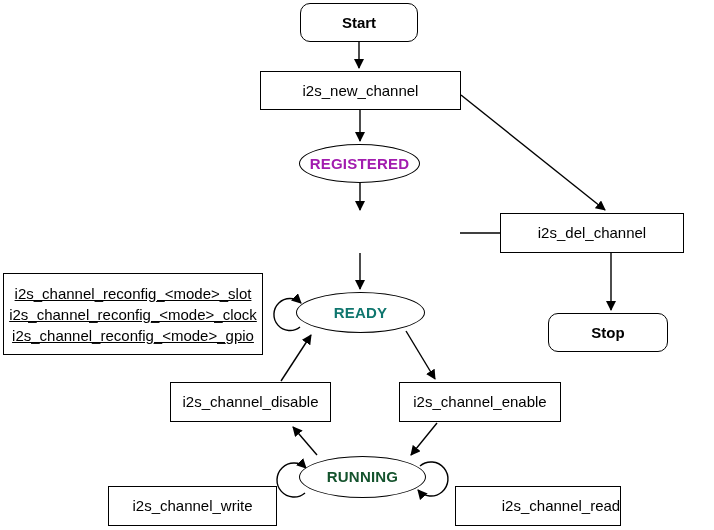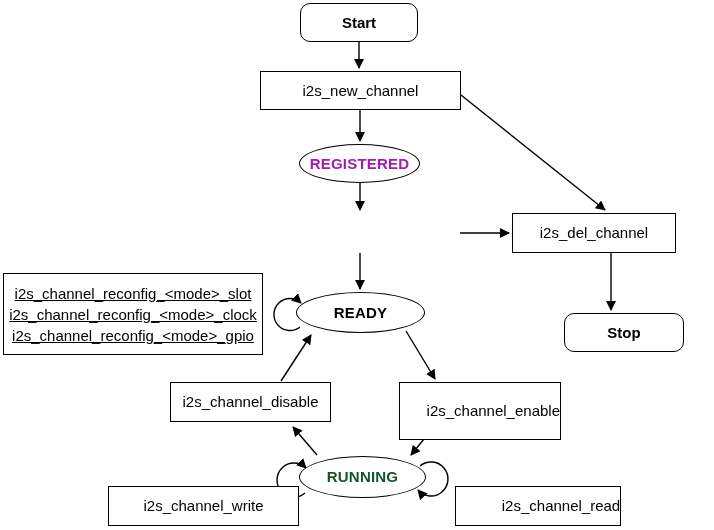--- a/index.html
+++ b/index.html
@@ -77,51 +77,51 @@
 
   <div class="node rect" style="left:260px;top:71px;width:201px;height:39px;">
     <span>i2s_new_channel</span>
   </div>
 
   <div class="node ellipse" style="left:299px;top:144px;width:121px;height:39px;">
     <span class="state-label" style="color: #a21caf;">REGISTERED</span>
   </div>
 
 
-  <div class="node rect" style="left:512px;top:213px;width:164px;height:40px;">
+  <div class="node rect" style="left:500px;top:213px;width:184px;height:40px;">
     <span>i2s_del_channel</span>
   </div>
 
-  <div class="node rounded" style="left:564px;top:313px;width:120px;height:39px;">
+  <div class="node rounded" style="left:548px;top:313px;width:120px;height:39px;">
     <span>Stop</span>
   </div>
 
   <div class="node rect multiline" style="left:3px;top:273px;width:260px;height:82px;text-decoration:underline;">
     <div>i2s_channel_reconfig_&lt;mode&gt;_slot</div>
     <div>i2s_channel_reconfig_&lt;mode&gt;_clock</div>
     <div>i2s_channel_reconfig_&lt;mode&gt;_gpio</div>
   </div>
 
   <div class="node ellipse" style="left:296px;top:292px;width:129px;height:41px;">
-    <span class="state-label" style="color: #000000;">READY</span>
+    <span class="state-label" style="color: #0f766e;">READY</span>
   </div>
 
   <div class="node rect" style="left:170px;top:382px;width:161px;height:40px;">
     <span>i2s_channel_disable</span>
   </div>
 
-  <div class="node rect" style="left:399px;top:382px;width:162px;height:58px;justify-content:flex-end;">
+  <div class="node rect" style="left:399px;top:382px;width:162px;height:40px;">
     <span>i2s_channel_enable</span>
   </div>
 
   <div class="node ellipse" style="left:299px;top:456px;width:127px;height:42px;">
     <span class="state-label" style="color: #14532d;">RUNNING</span>
   </div>
 
-  <div class="node rect" style="left:108px;top:486px;width:191px;height:40px;align-items:center;">
+  <div class="node rect" style="left:108px;top:486px;width:169px;height:40px;align-items:center;">
     <span>i2s_channel_write</span>
   </div>
 
   <div class="node rect" style="left:455px;top:486px;width:166px;height:40px;padding-left:46px;">
     <span>i2s_channel_read</span>
   </div>
 
 </div>
 
 </body></html>

